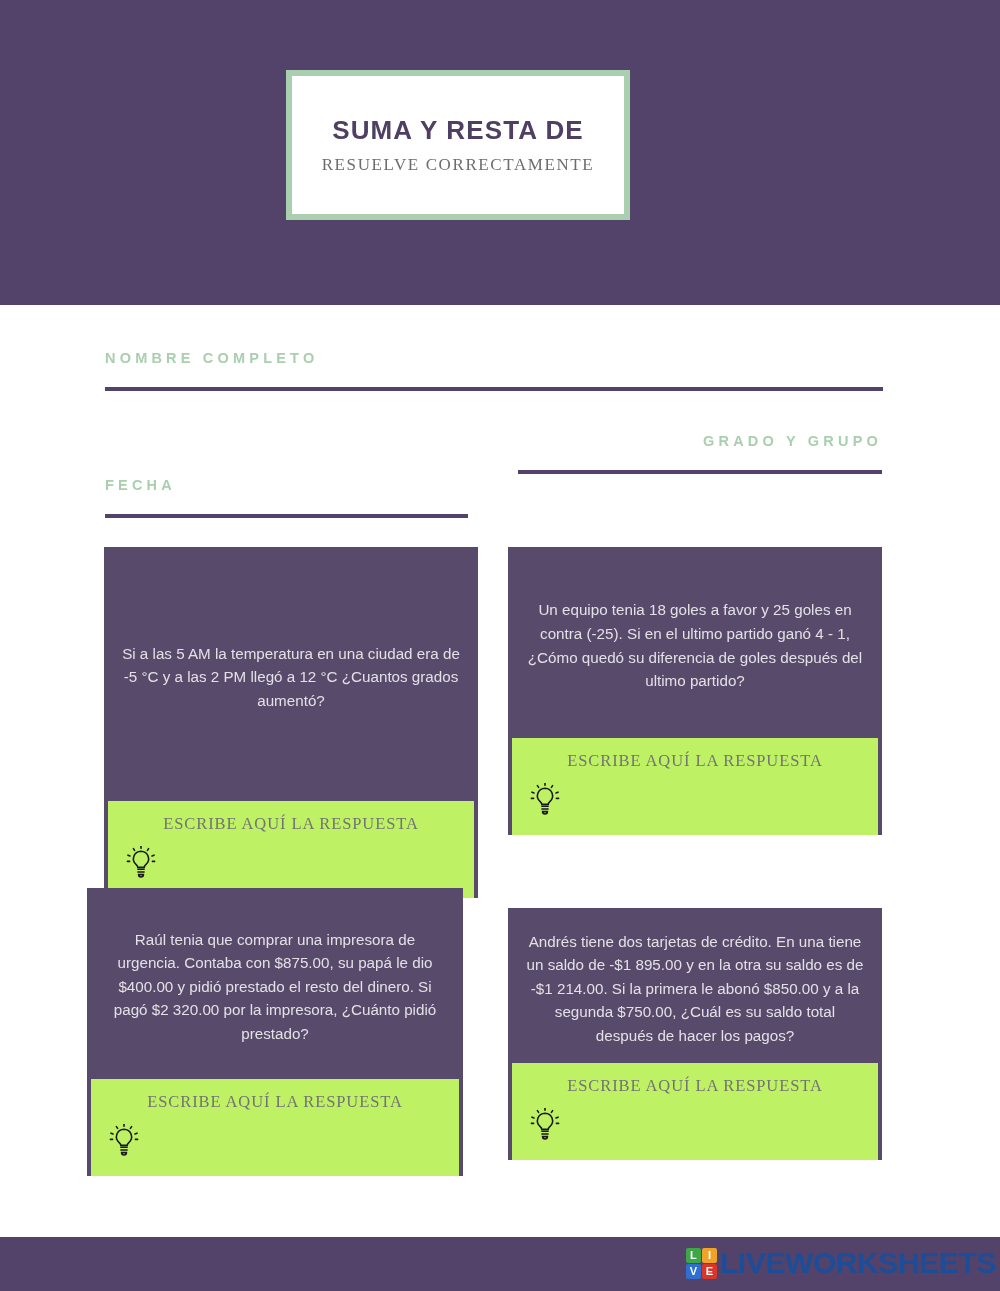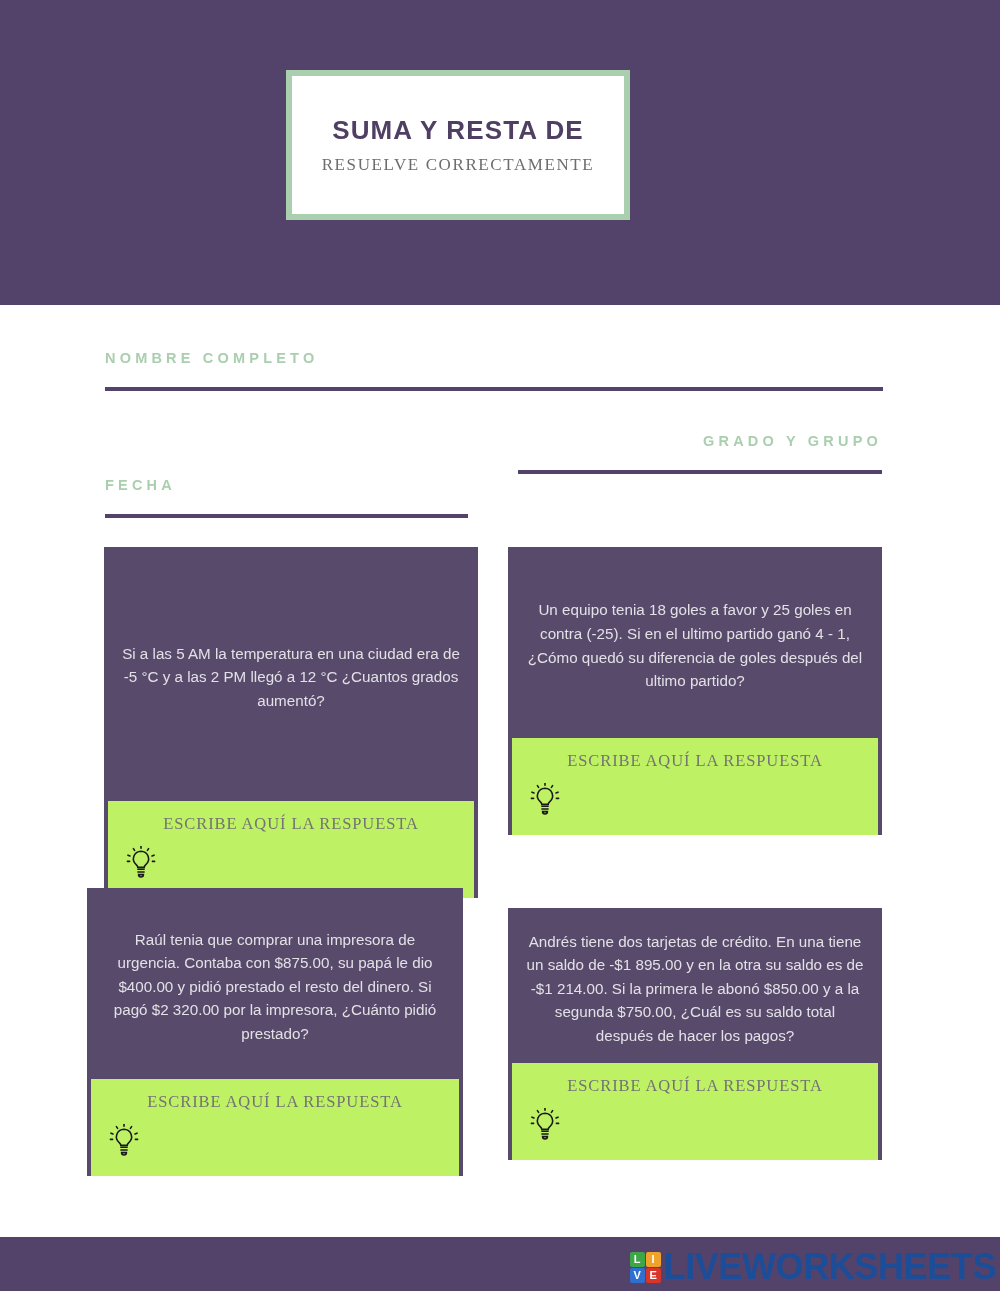--- a/index.html
+++ b/index.html
@@ -193,21 +193,21 @@
     font-weight: bold;
     font-family: "Liberation Sans", sans-serif;
     border-radius: 2px;
   }
   .tile-l { background: #3fa648; }
   .tile-i { background: #f0a32a; }
   .tile-v { background: #2f6fd0; }
   .tile-e { background: #d8362a; }
   .brand-word {
     color: #1c4d99;
-    font-size: 36px;
+    font-size: 30px;
     font-weight: bold;
     letter-spacing: -0.4px;
   }
 </style>
 </head>
 <body>
 
 <div class="header-band"></div>
 
 <div class="title-box">

